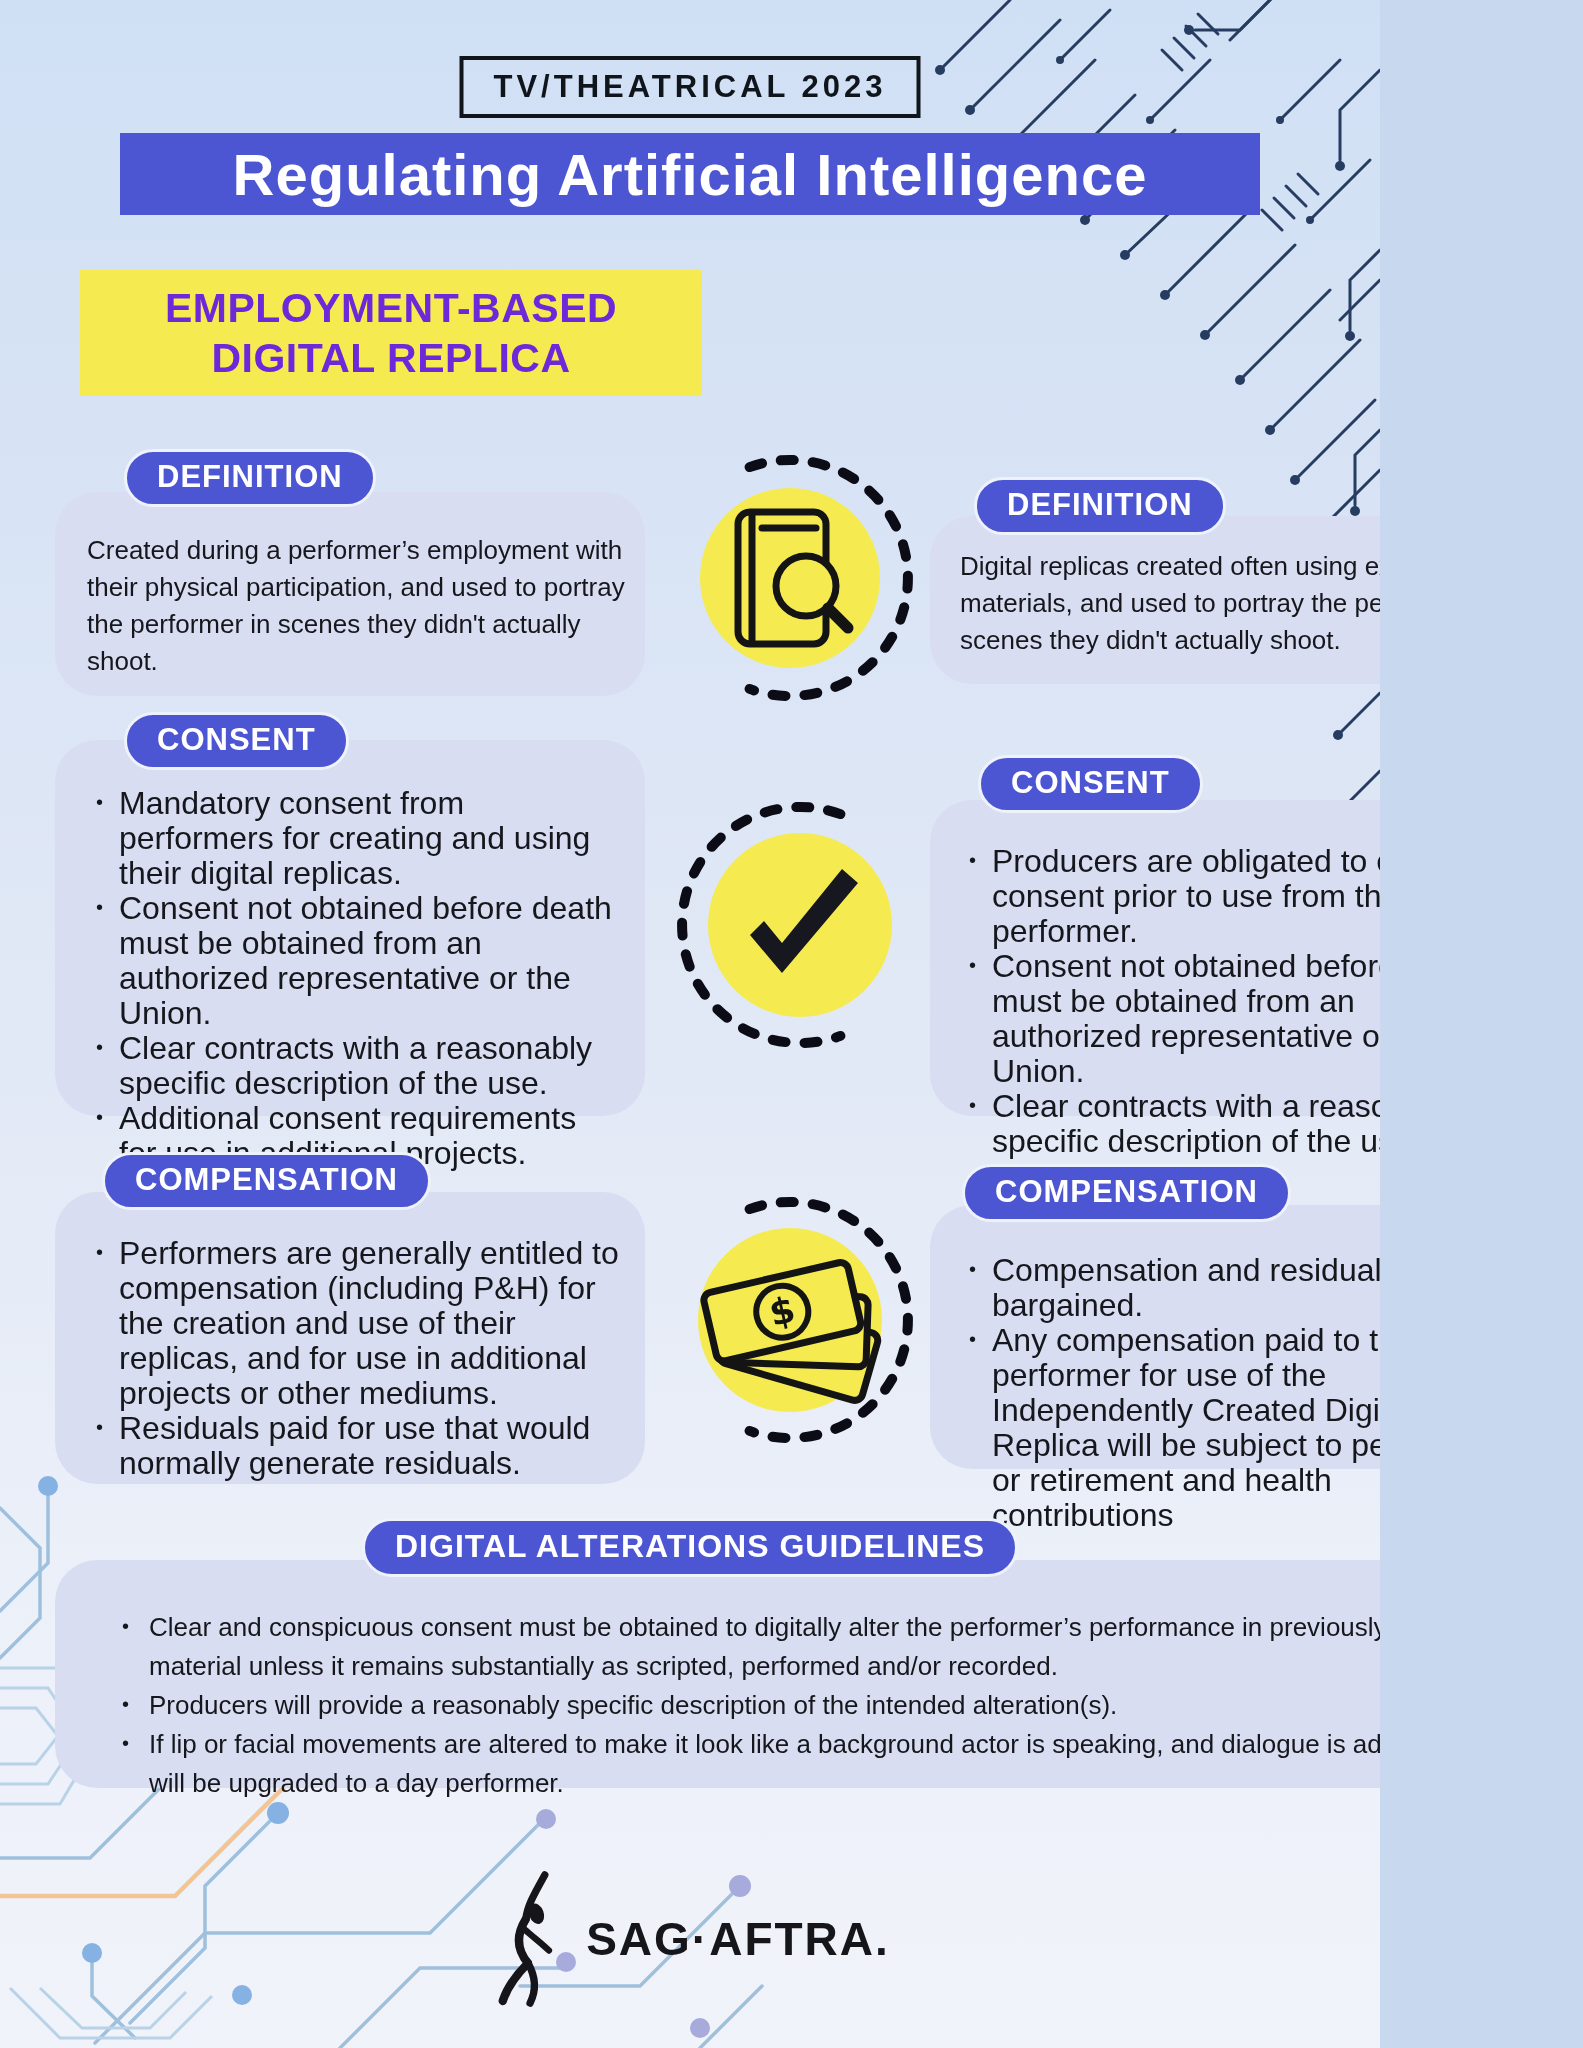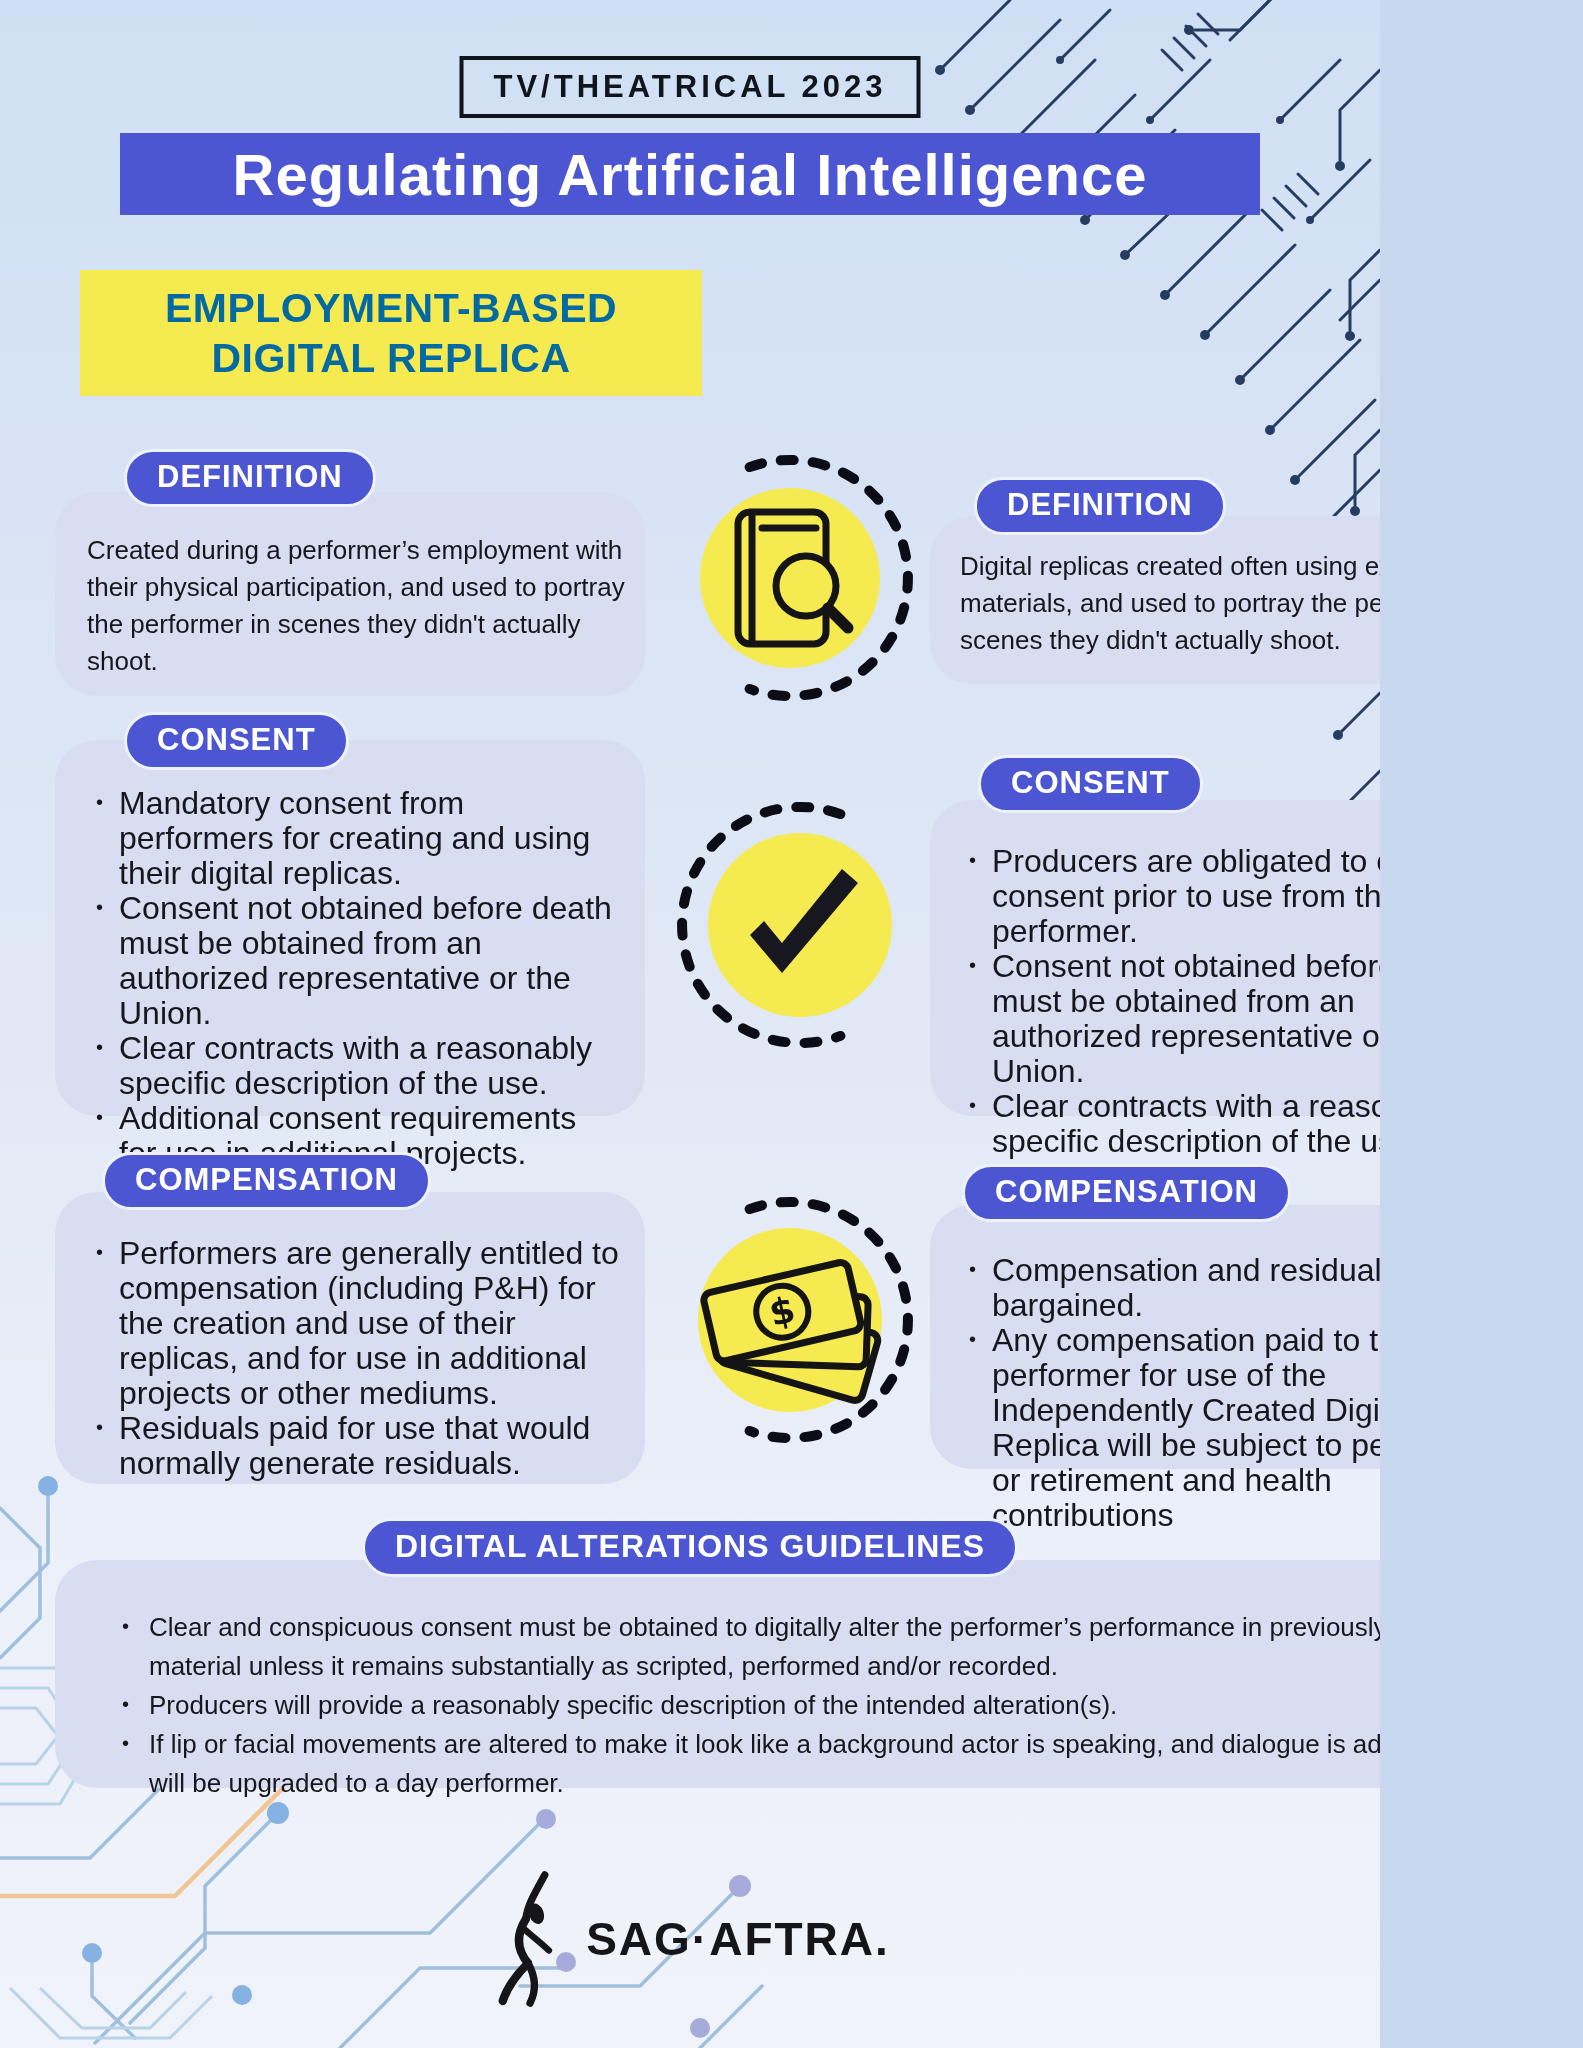--- a/index.html
+++ b/index.html
@@ -21,21 +21,21 @@
   .banner{
     position:absolute;top:133px;left:50%;transform:translateX(-50%);
     width:1140px;height:82px;background:#4d56d2;
     display:flex;align-items:center;justify-content:center;
   }
   .banner h1{margin:0;font-size:58px;font-weight:700;color:#ffffff;letter-spacing:1px;white-space:nowrap;}
 
   .colhead{
     position:absolute;top:270px;width:622px;min-height:126px;background:#f5eb50;
     display:flex;align-items:center;justify-content:center;text-align:center;
-    font-size:41px;font-weight:700;line-height:1.22;letter-spacing:.5px;color:#0369a1;
+    font-size:41px;font-weight:700;line-height:1.22;letter-spacing:.5px;color:#6d28d9;
     padding:6px 34px;box-sizing:border-box;
   }
   .colhead.left{left:80px}
   .colhead.right{left:876px}
 
   .pill{
     position:absolute;z-index:3;background:#4d56d2;color:#fff;font-weight:700;
     font-size:31px;letter-spacing:1px;padding:7px 30px 9px;border-radius:34px;
     border:3px solid #eef2fb;white-space:nowrap;
   }

